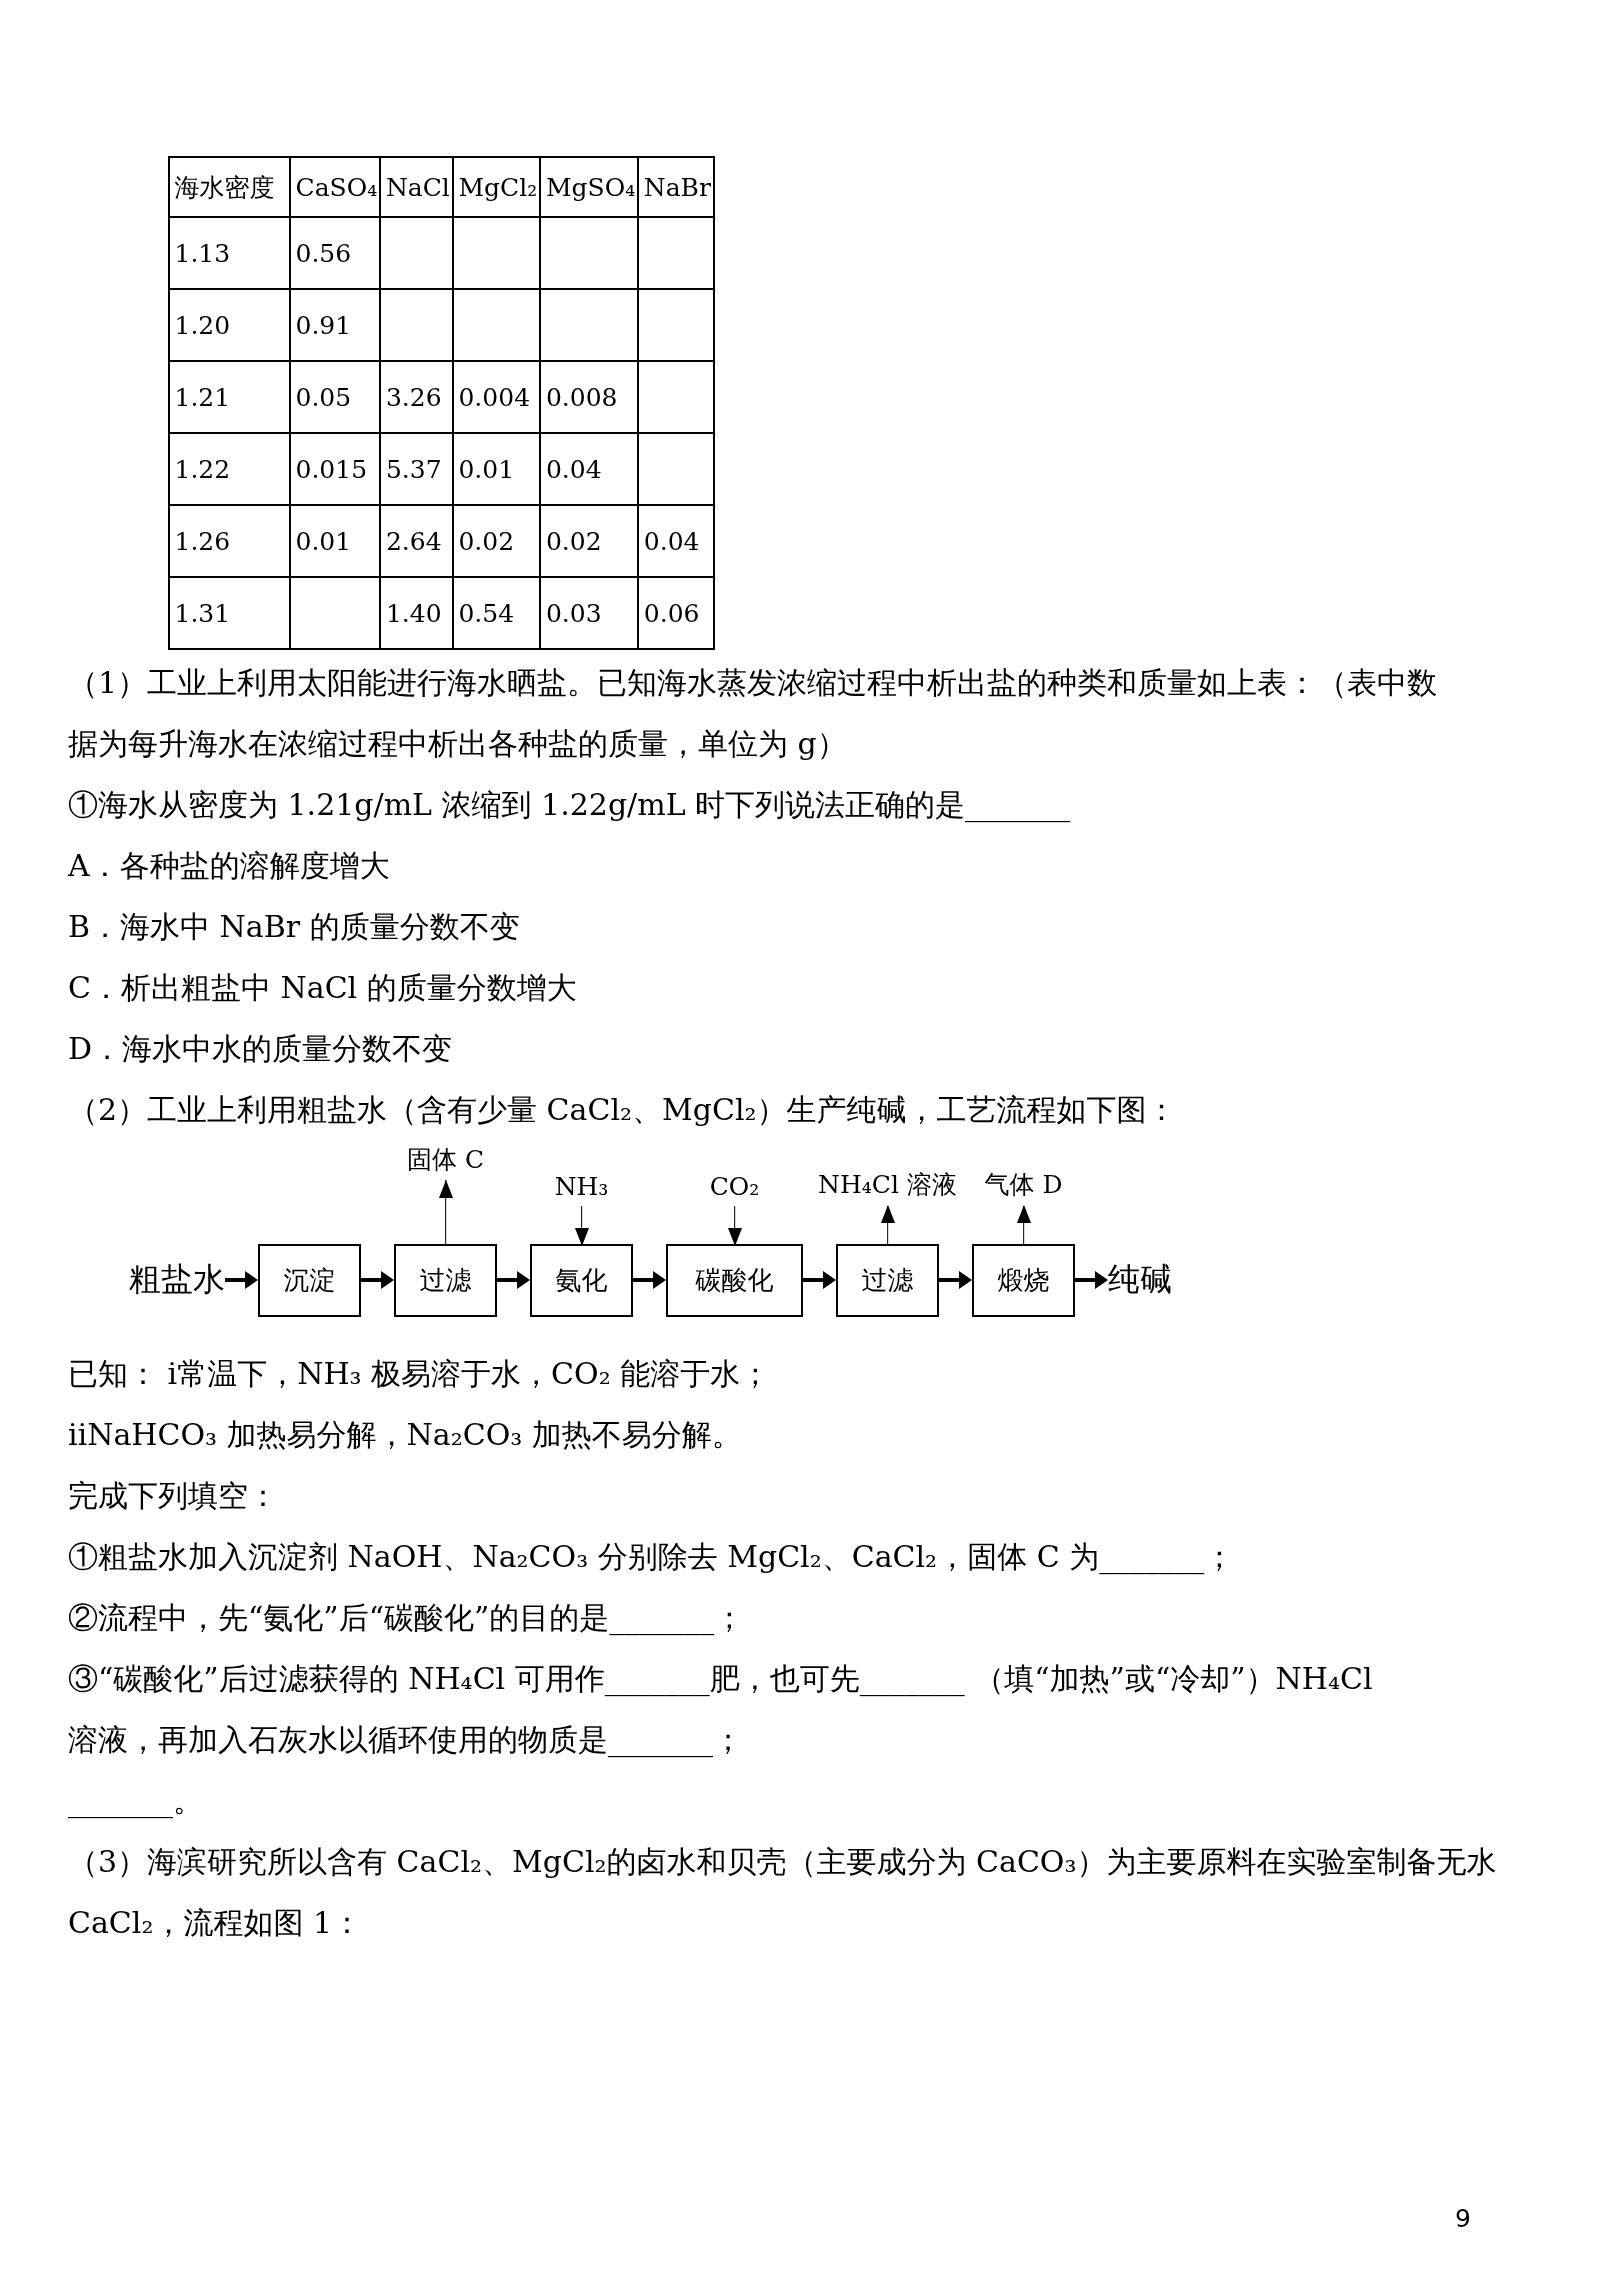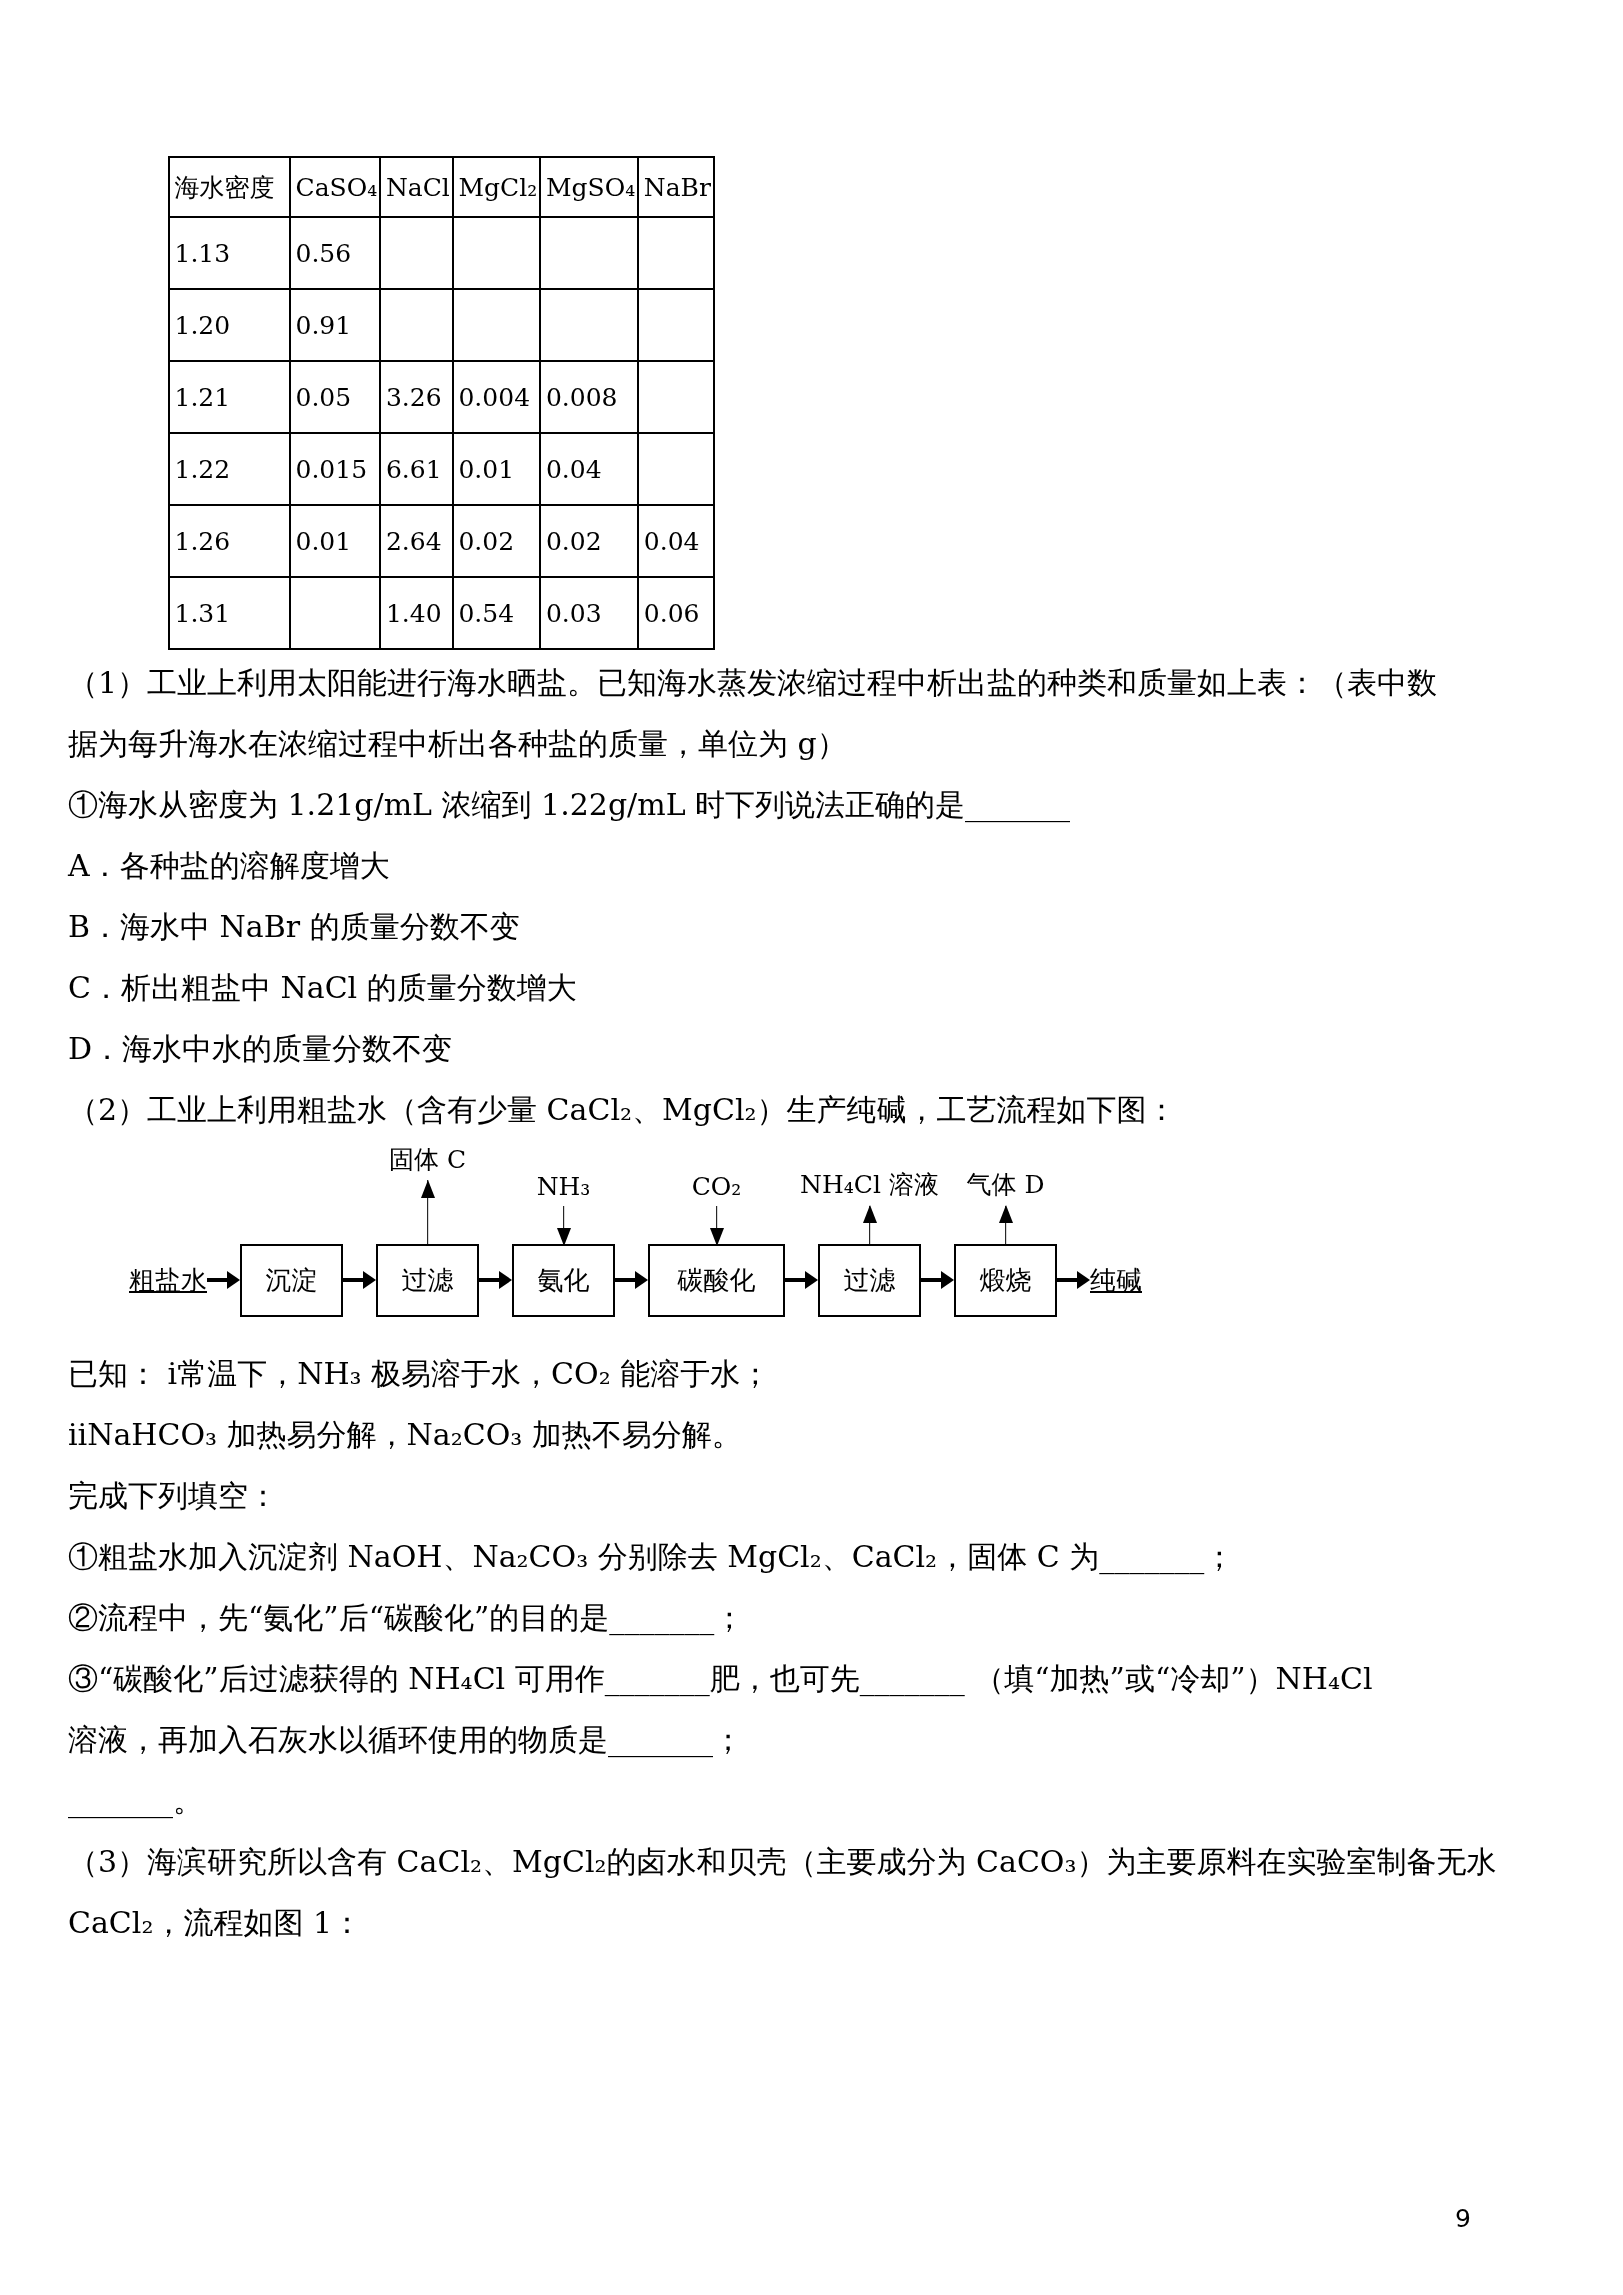--- a/index.html
+++ b/index.html
@@ -40,21 +40,21 @@
   }
   p.first { margin-top:6.7px; }
 
   
   .diagram { margin:0 0 31px 0; }
   .flow-row {
     display:flex;
     align-items:center;
     margin:108px 0 0 70px;
   }
-  .flow-text { font-size:26px; white-space:nowrap; flex:none;text-decoration:underline; }
+  .flow-text { font-size:32px; white-space:nowrap; flex:none; }
   .fbox {
     position:relative;
     flex:none;
     box-sizing:border-box;
     border:2.2px solid #000;
     height:73px;
     min-width:103px;
     padding:0 9px;
     display:flex;
     align-items:center;
@@ -134,21 +134,21 @@
           <td>1.21</td>
           <td>0.05</td>
           <td>3.26</td>
           <td>0.004</td>
           <td>0.008</td>
           <td></td>
         </tr>
         <tr>
           <td>1.22</td>
           <td>0.015</td>
-          <td>6.61</td>
+          <td>5.37</td>
           <td>0.01</td>
           <td>0.04</td>
           <td></td>
         </tr>
         <tr>
           <td>1.26</td>
           <td>0.01</td>
           <td>2.64</td>
           <td>0.02</td>
           <td>0.02</td>

